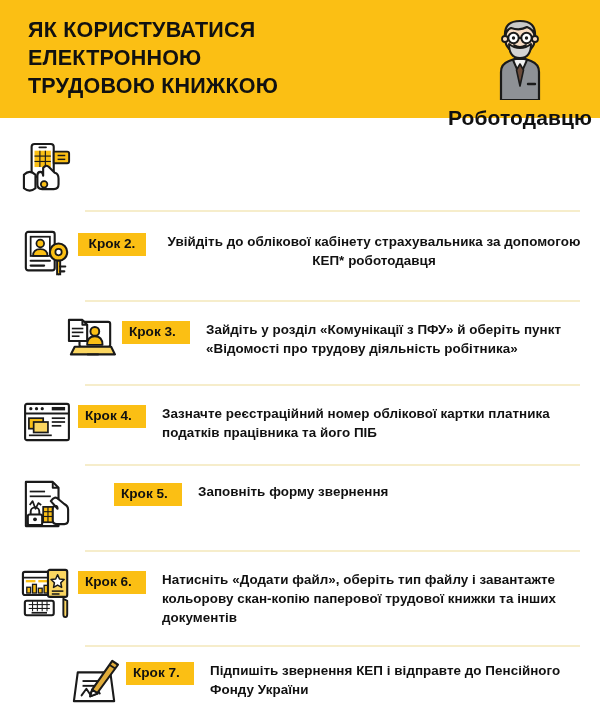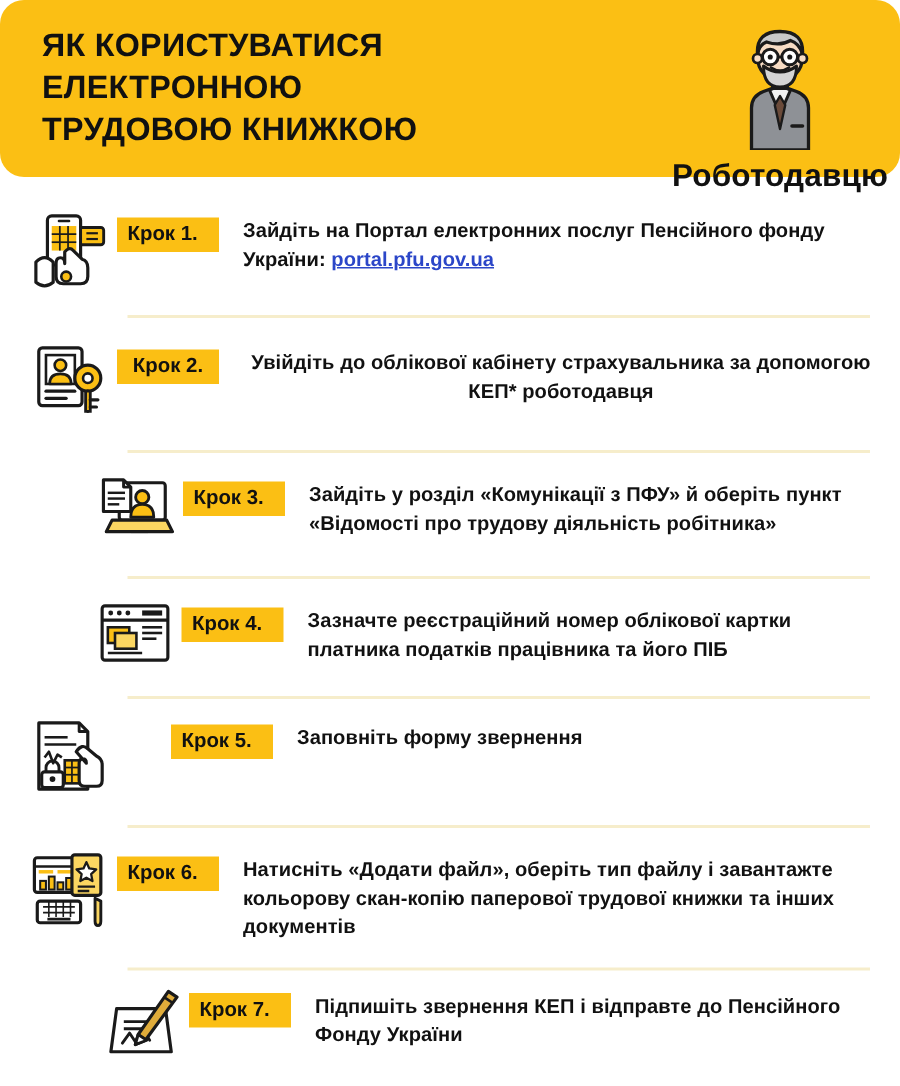--- a/index.html
+++ b/index.html
@@ -19,21 +19,20 @@
   
   .header {
     background: #fbbf14;
     height: 118px;
     width: 600px;
     position: relative;
     display: flex;
     align-items: center;
     box-sizing: border-box;
     padding-left: 28px;
-    border-radius: 16px;
   }
   .header-title {
     font-size: 21.5px;
     font-weight: bold;
     line-height: 1.30;
     letter-spacing: 0.2px;
     color: #111111;
     text-transform: uppercase;
     white-space: pre-line;
     margin: 0;
@@ -183,26 +182,20 @@
         <line x1="24.3" y1="9" x2="24.3" y2="26" stroke="#1a1a1a" stroke-width="1.2"></line>
         <line x1="18" y1="5.5" x2="25" y2="5.5" stroke="#1a1a1a" stroke-width="1.8" stroke-linecap="round"></line>
         <path d="M33 10 h14 a2 2 0 0 1 2 2 v8 a2 2 0 0 1 -2 2 h-14 z" fill="#fbbf14" stroke="#1a1a1a" stroke-width="2" stroke-linejoin="round"></path>
         <line x1="37" y1="14" x2="45" y2="14" stroke="#1a1a1a" stroke-width="1.5"></line>
         <line x1="37" y1="18" x2="45" y2="18" stroke="#1a1a1a" stroke-width="1.5"></line>
         <path d="M22 27 q3 -4 6 -1 l6 6 q4 1 4 6 v6 q0 5 -5 5 h-12 q-5 0 -5 -5 v-9 q0 -4 3 -4 q3 0 3 4 z" fill="#ffffff" stroke="#1a1a1a" stroke-width="2.2" stroke-linejoin="round"></path>
         <path d="M2 34 q6 -6 12 0 v14 q-6 5 -12 0 z" fill="#ffffff" stroke="#1a1a1a" stroke-width="2.2" stroke-linejoin="round"></path>
         <circle cx="23" cy="44" r="3.4" fill="#fbbf14" stroke="#1a1a1a" stroke-width="1.8"></circle>
       </svg>
     </div>
-    <div class="step-body">
-      <span class="step-badge">Крок 1.</span>
-      <div class="step-text">
-        <span>Зайдіть на Портал електронних послуг Пенсійного фонду України: </span><a class="step-link" href="#">portal.pfu.gov.ua</a>
-      </div>
-    </div>
   </li>
   <div class="divider" style="margin-top:16px;"></div>
 
   <li class="step" style="margin-top:16px;text-align:center;">
     <div class="step-icon">
       <svg viewBox="0 0 52 52" width="50" height="50" aria-hidden="true">
         <rect x="4" y="2" width="30" height="40" rx="2.5" fill="#ffffff" stroke="#1a1a1a" stroke-width="2.2"></rect>
         <rect x="9" y="7" width="20" height="20" fill="#ffffff" stroke="#1a1a1a" stroke-width="1.8"></rect>
         <circle cx="19" cy="14" r="4" fill="#fbbf14" stroke="#1a1a1a" stroke-width="1.8"></circle>
         <path d="M11.5 27 q0 -7 7.5 -7 q7.5 0 7.5 7 z" fill="#fbbf14" stroke="#1a1a1a" stroke-width="1.8" stroke-linejoin="round"></path>
@@ -238,21 +231,21 @@
         <line x1="6" y1="19" x2="14" y2="19" stroke="#1a1a1a" stroke-width="1.7"></line>
       </svg>
     </div>
     <div class="step-body">
       <span class="step-badge">Крок 3.</span>
       <div class="step-text">Зайдіть у розділ «Комунікації з ПФУ» й оберіть пункт «Відомості про трудову діяльність робітника»</div>
     </div>
   </li>
   <div class="divider" style="margin-top:20px;"></div>
 
-  <li class="step" style="margin-top:14px;padding-left:43px;">
+  <li class="step" style="margin-top:14px;">
     <div class="step-icon">
       <svg viewBox="0 0 50 42" width="48" height="40" aria-hidden="true">
         <rect x="2" y="2" width="46" height="38" rx="2" fill="#ffffff" stroke="#1a1a1a" stroke-width="2.2"></rect>
         <line x1="2" y1="12" x2="48" y2="12" stroke="#1a1a1a" stroke-width="2.2"></line>
         <circle cx="8" cy="7" r="1.7" fill="#1a1a1a"></circle>
         <circle cx="14" cy="7" r="1.7" fill="#1a1a1a"></circle>
         <circle cx="20" cy="7" r="1.7" fill="#1a1a1a"></circle>
         <rect x="30" y="5.2" width="14" height="3.6" fill="#1a1a1a"></rect>
         <rect x="6" y="17" width="15" height="11" fill="#fbbf14" stroke="#1a1a1a" stroke-width="1.8"></rect>
         <rect x="11" y="21" width="15" height="11" fill="#fbd661" stroke="#1a1a1a" stroke-width="1.8"></rect>

